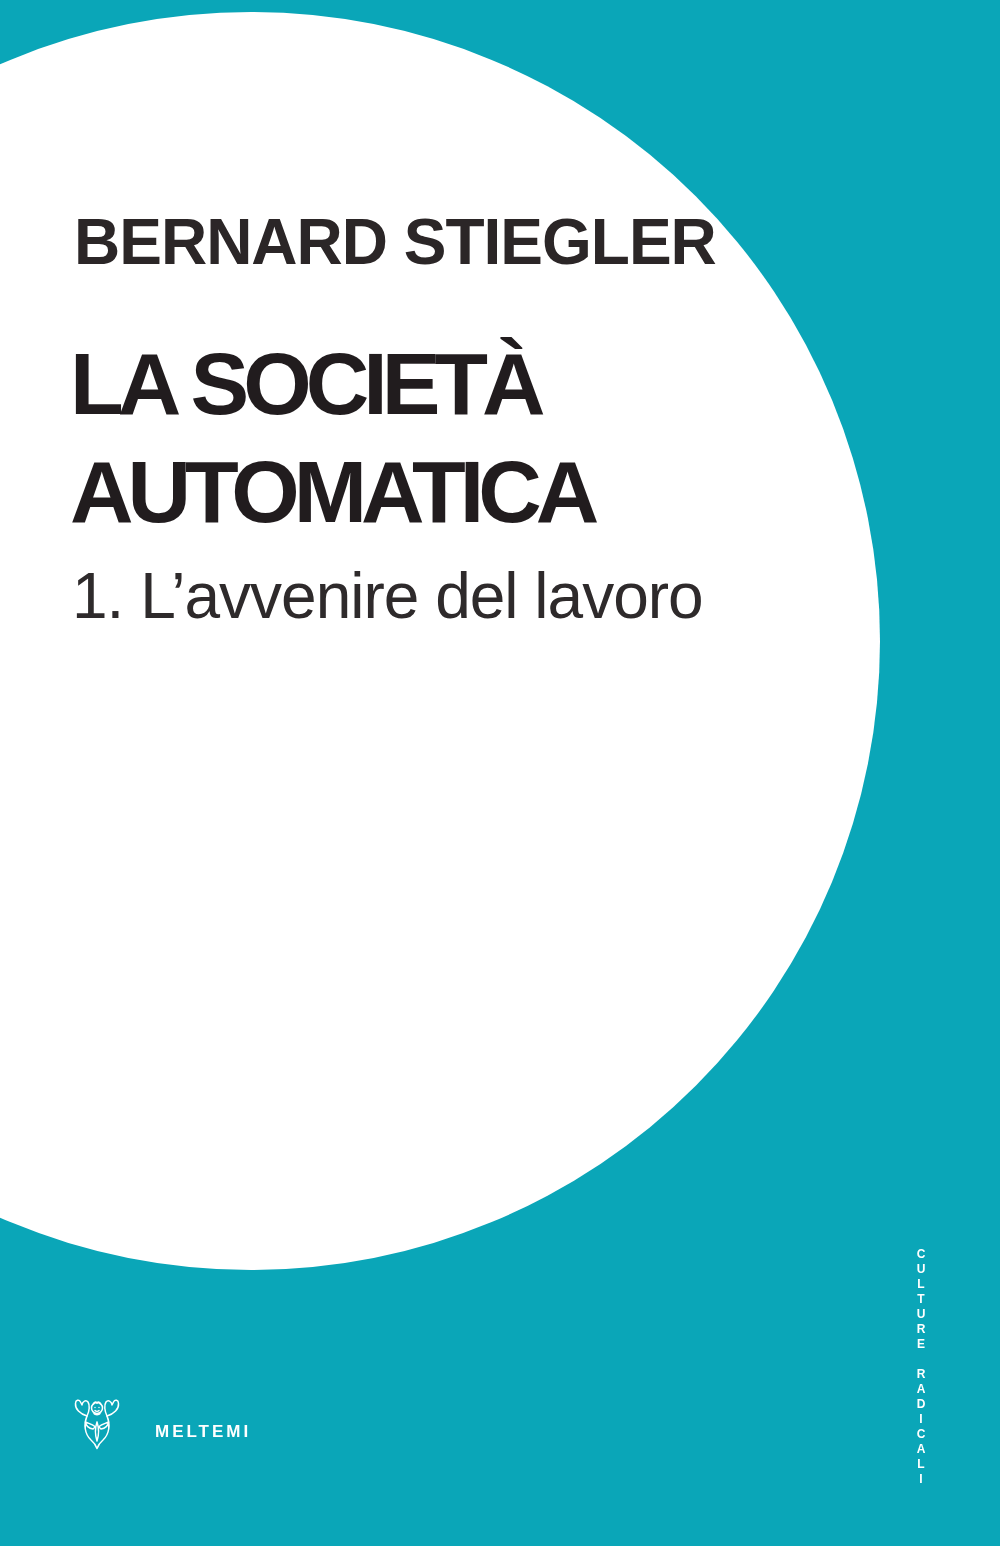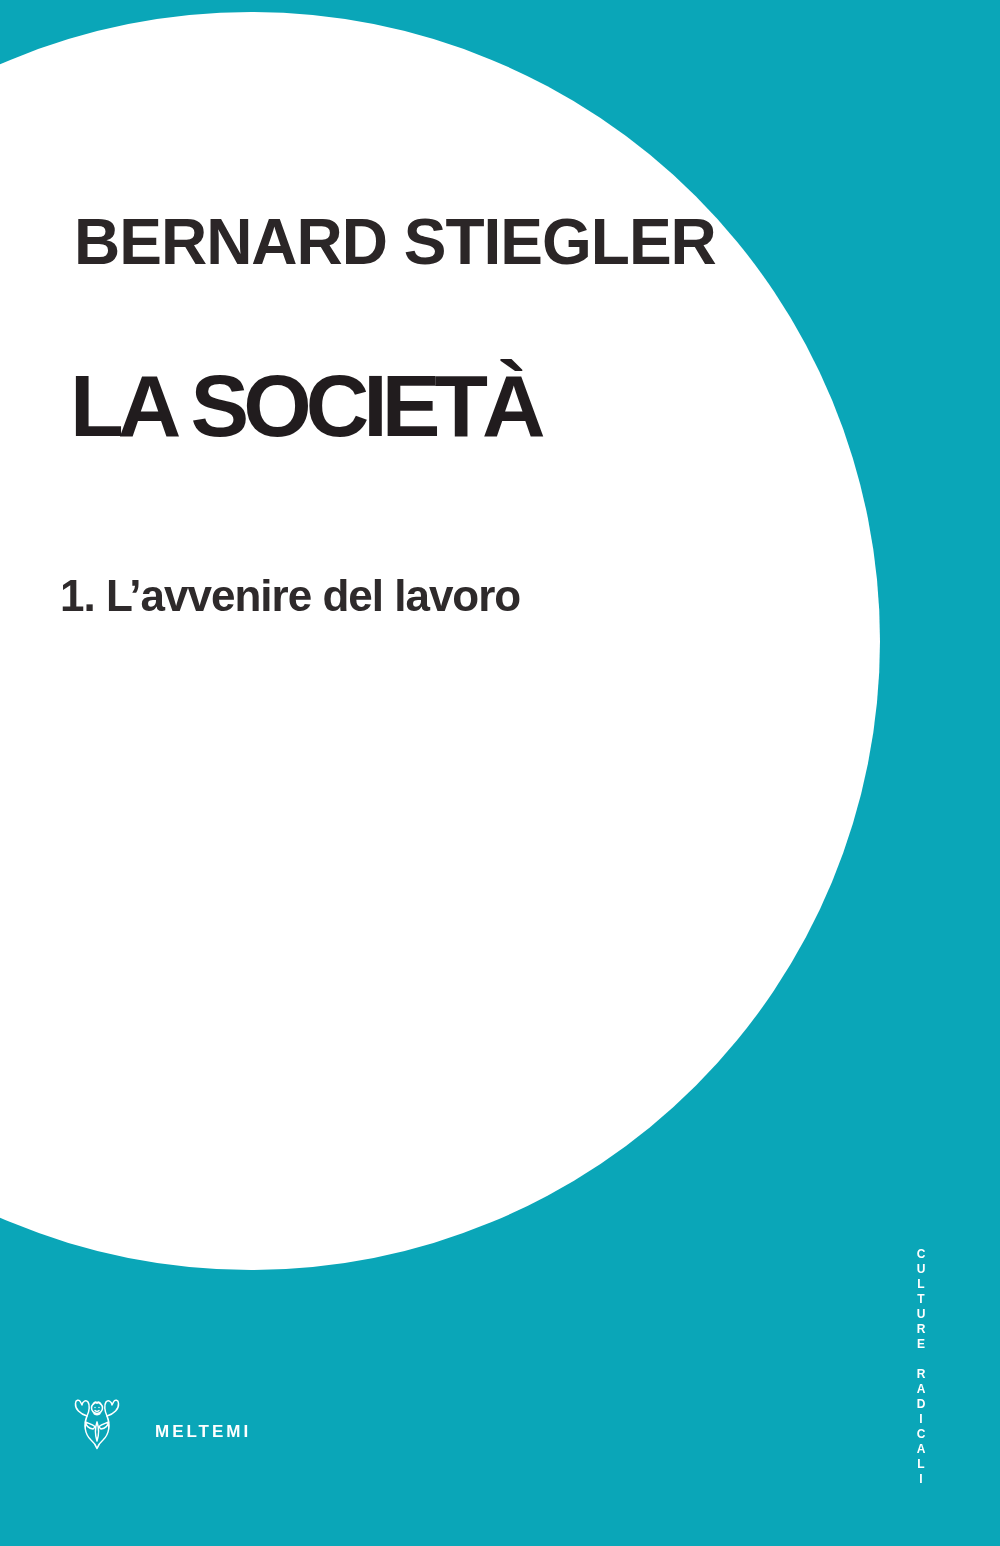--- a/index.html
+++ b/index.html
@@ -31,36 +31,36 @@
     left:74px;top:210px;
     font-size:64px;
     line-height:64px;
     font-weight:600;
     letter-spacing:-1px;
     color:var(--ink-author);
     white-space:nowrap;
   }
   .title{
     position:absolute;
-    left:70px;top:352px;
+    left:70px;top:330px;
     font-size:88px;
     line-height:108px;
     font-weight:800;
     letter-spacing:-6px;
     color:var(--ink-title);
     white-space:nowrap;
     margin:0;
   }
   .title .line{display:block;}
   .subtitle{
     position:absolute;
-    left:60px;top:568px;
-    font-size:44px;
+    left:72px;top:568px;
+    font-size:64px;
     line-height:56px;
-    font-weight:700;
+    font-weight:400;
     letter-spacing:-1px;
     color:var(--ink-subtitle);
     white-space:nowrap;
   }
   .publisher{
     position:absolute;
     left:72px;top:1398px;
     display:flex;
     align-items:center;
     gap:33px;
@@ -92,20 +92,21 @@
 <body>
 
 <div class="cover">
 
   <div class="circle"></div>
 
   <div class="author">BERNARD STIEGLER</div>
 
   <h1 class="title">
     <span class="line">LA SOCIETÀ</span>
+    <span class="line">AUTOMATICA</span>
   </h1>
 
   <div class="subtitle">1. L’avvenire del lavoro</div>
 
   <div class="publisher">
     <svg viewBox="0 0 100 112" fill="none" stroke="#ffffff" stroke-width="3" stroke-linecap="round" stroke-linejoin="round">
 
       <path d="M 30,36 C 16,32 6,22 7,11 C 7,4 14,2 17,8 L 20,14 C 21,6 28,3 32,8 C 36,14 35,26 30,36"></path>
 
       <path d="M 70,36 C 84,32 94,22 93,11 C 93,4 86,2 83,8 L 80,14 C 79,6 72,3 68,8 C 64,14 65,26 70,36"></path>

